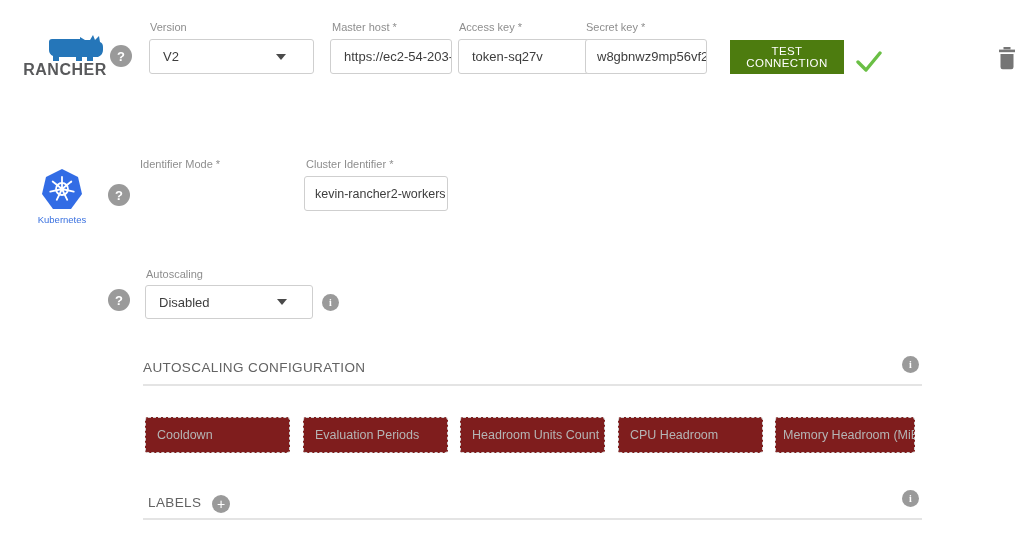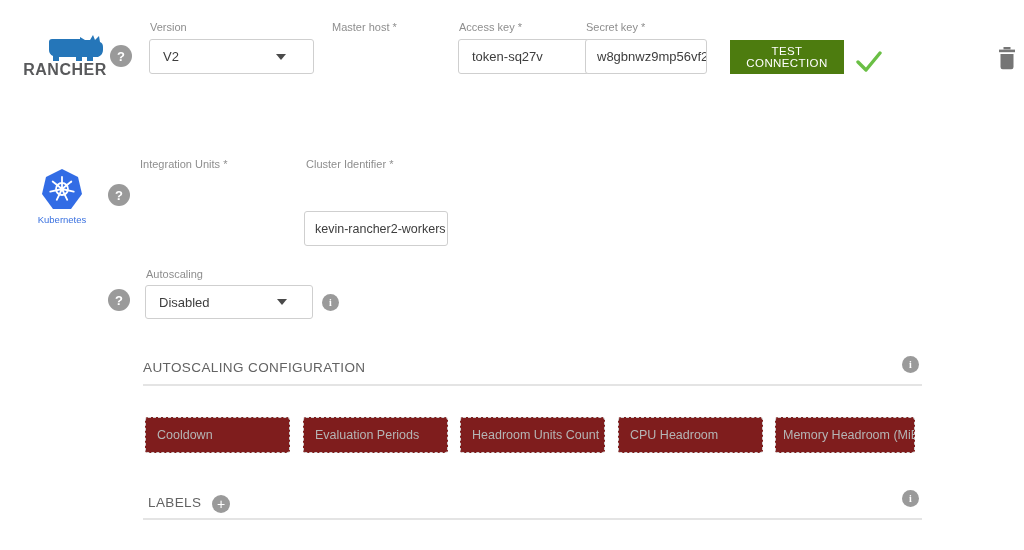--- a/index.html
+++ b/index.html
@@ -69,20 +69,23 @@
       <span>?</span>
     </div>
 
   <div class="lbl" style="left:150px;top:21px;">Version</div>
   <div class="input-box select-box" style="left:149px;top:39px;width:165px;">
     <span>V2</span>
     <span class="caret" style="margin-right:14px;"></span>
   </div>
 
   <div class="lbl" style="left:332px;top:21px;text-align:center;">Master host *</div>
+  <div class="input-box" style="left:330px;top:39px;width:122px;">
+    <span>https://ec2-54-203-</span>
+  </div>
 
   <div class="lbl" style="left:459px;top:21px;">Access key *</div>
   <div class="input-box" style="left:458px;top:39px;width:142px;">
     <span>token-sq27v</span>
   </div>
 
   <div class="lbl" style="left:586px;top:21px;">Secret key *</div>
   <div class="input-box" style="left:585px;top:39px;width:122px;padding:0 11px;">
     <span>w8gbnwz9mp56vf2</span>
   </div>
@@ -120,24 +123,24 @@
       </g>
       <circle cx="22" cy="21" r="2.2" fill="#ffffff"></circle>
     </svg>
   </div>
   <div class="k8s-label">Kubernetes</div>
 
   <div class="circle help" style="left:108px;top:184px;">
       <span>?</span>
     </div>
 
-  <div class="lbl" style="left:140px;top:158px;">Integration Units *</div>
+  <div class="lbl" style="left:140px;top:158px;">Identifier Mode *</div>
 
   <div class="lbl" style="left:306px;top:158px;">Cluster Identifier *</div>
-  <div class="input-box" style="left:304px;top:176px;width:144px;padding:0 10px;font-size:12.5px;margin-top:35px;">
+  <div class="input-box" style="left:304px;top:176px;width:144px;padding:0 10px;font-size:12.5px;">
     <span>kevin-rancher2-workers</span>
   </div>
 
   <div class="circle help" style="left:108px;top:289px;">
       <span>?</span>
     </div>
 
   <div class="lbl" style="left:146px;top:268px;">Autoscaling</div>
   <div class="input-box select-box" style="left:145px;top:285px;width:168px;height:34px;">
     <span>Disabled</span>

